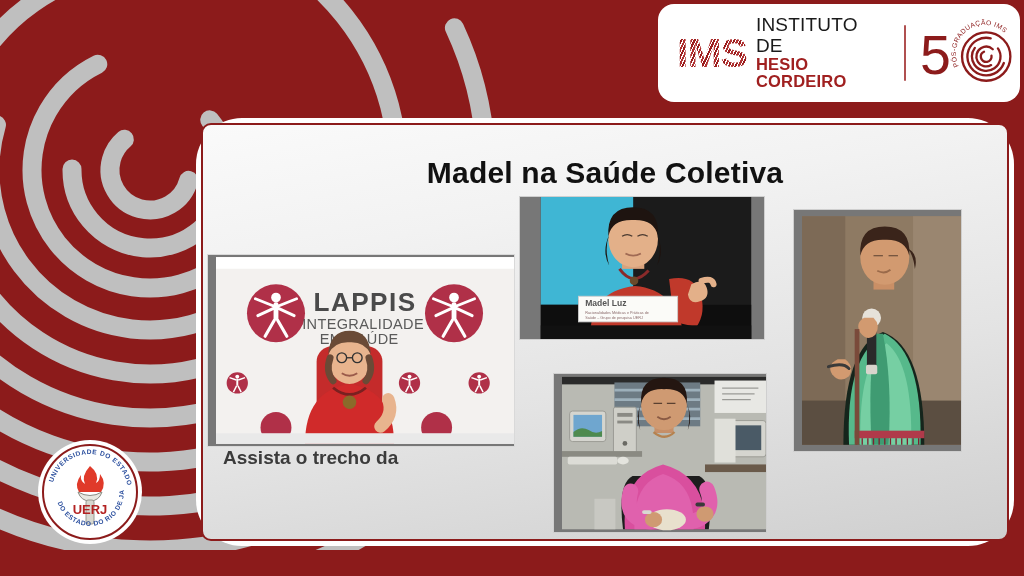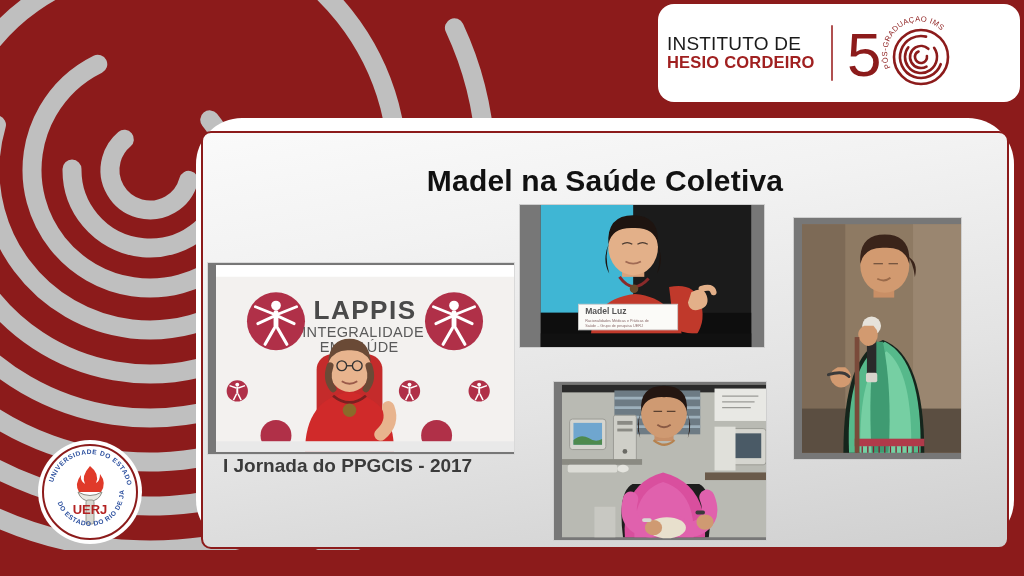--- a/index.html
+++ b/index.html
@@ -42,21 +42,21 @@
 
   
   .card{
     position:absolute;left:196px;top:118px;width:818px;height:428px;
     background:#ffffff;border-radius:46px;padding:5px;box-sizing:border-box;
   }
   .card-inner{
     width:100%;height:100%;box-sizing:border-box;
     border:2px solid #8c1b1b;border-radius:10px;
     background:linear-gradient(170deg,#fafafa 0%,#f2f2f2 26%,#e3e3e3 62%,#cfcfcf 100%);
-    position:relative;overflow:hidden;margin-top:8px;
+    position:relative;overflow:hidden;
   }
   .title{
     position:absolute;left:0;right:0;top:31px;text-align:center;
     font-size:30px;font-weight:bold;color:#111111;letter-spacing:.2px;
   }
   .caption{
     position:absolute;left:20px;top:320px;width:330px;
     font-size:19px;font-weight:bold;color:#3b3b3b;line-height:1.42;
   }
   .caption span{display:block;}
@@ -89,20 +89,21 @@
         <circle cx="380" cy="380" r="248" stroke-dasharray="930 630" transform="rotate(-60 380 380)"></circle>
         <circle cx="380" cy="380" r="292" stroke-dasharray="1090 740" transform="rotate(20 380 380)"></circle>
         <circle cx="380" cy="380" r="336" stroke-dasharray="1250 860" transform="rotate(-25 380 380)"></circle>
         <circle cx="380" cy="380" r="380" stroke-dasharray="1420 960" transform="rotate(70 380 380)"></circle>
         <circle cx="380" cy="380" r="424" stroke-dasharray="1580 1080" transform="rotate(-5 380 380)"></circle>
       </g>
     </svg>
   </div>
 
   <div class="logo-plate">
+    <div class="ims-mark">IMS</div>
     <div class="ims-words">
       <div class="l1">INSTITUTO DE</div>
       <div class="l3">HESIO CORDEIRO</div>
     </div>
     <div class="plate-div"></div>
     <div class="fifty">
       <svg viewBox="0 0 112 74" xmlns="http://www.w3.org/2000/svg">
         <defs>
           <path id="arcpath" d="M 46 56 A 32 32 0 1 1 104 40"></path>
         </defs>
@@ -315,21 +316,21 @@
           <path d="M152 118 q8 20 -6 30 q-14 8 -24 -2" fill="none" stroke="#e061ad" stroke-width="16" stroke-linecap="round"></path>
           <ellipse cx="110" cy="150" rx="20" ry="11" fill="#e8e0cd"></ellipse>
           <ellipse cx="96" cy="150" rx="9" ry="8" fill="#cf9a72"></ellipse>
           <ellipse cx="150" cy="144" rx="9" ry="8" fill="#cf9a72"></ellipse>
           <rect x="84" y="140" width="10" height="4" rx="2" fill="#d8d8d2"></rect>
           <rect x="140" y="132" width="10" height="4" rx="2" fill="#3a3a3a"></rect>
         </svg>
       </div>
 
       <div class="caption">
-        <span>I Jornada do PPGCIS - 2017</span>
+        <span>Assista o trecho da</span>
       </div>
 
     </div>
   </div>
 
   <div class="uerj">
     <svg viewBox="0 0 108 108" xmlns="http://www.w3.org/2000/svg">
       <defs>
         <path id="uTop" d="M 16 54 A 38 38 0 0 1 92 54"></path>
         <path id="uBot" d="M 20 54 A 34 34 0 0 0 88 54"></path>

